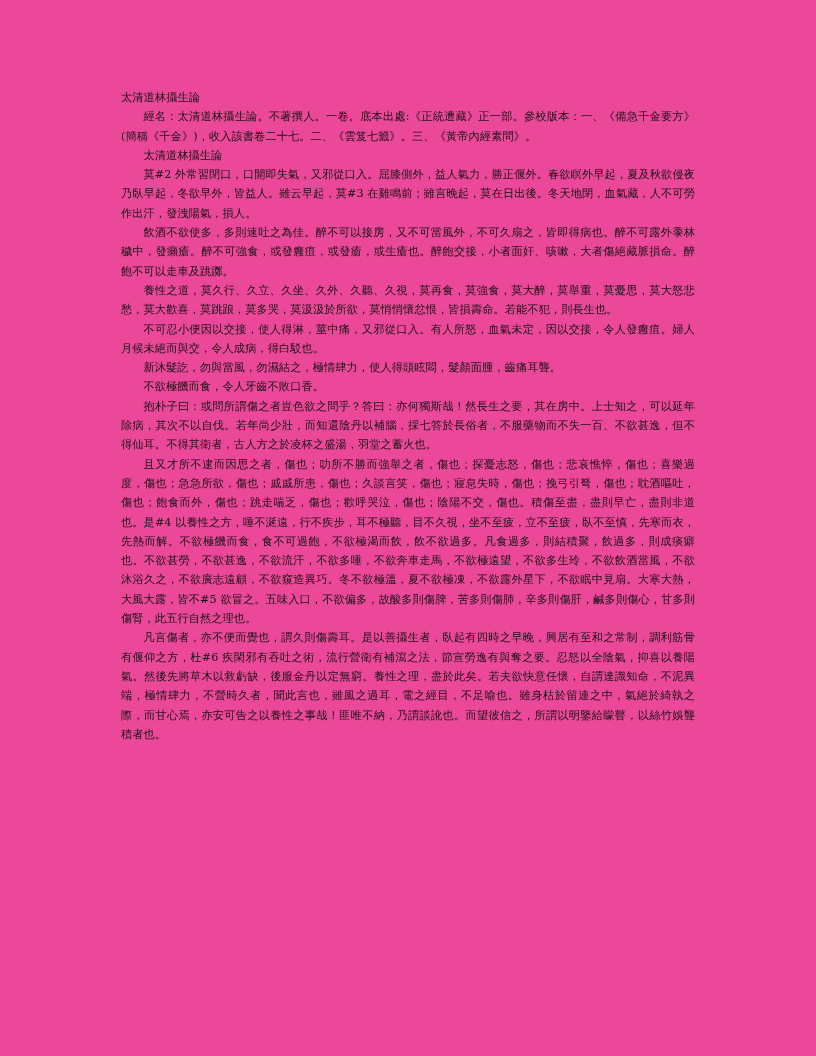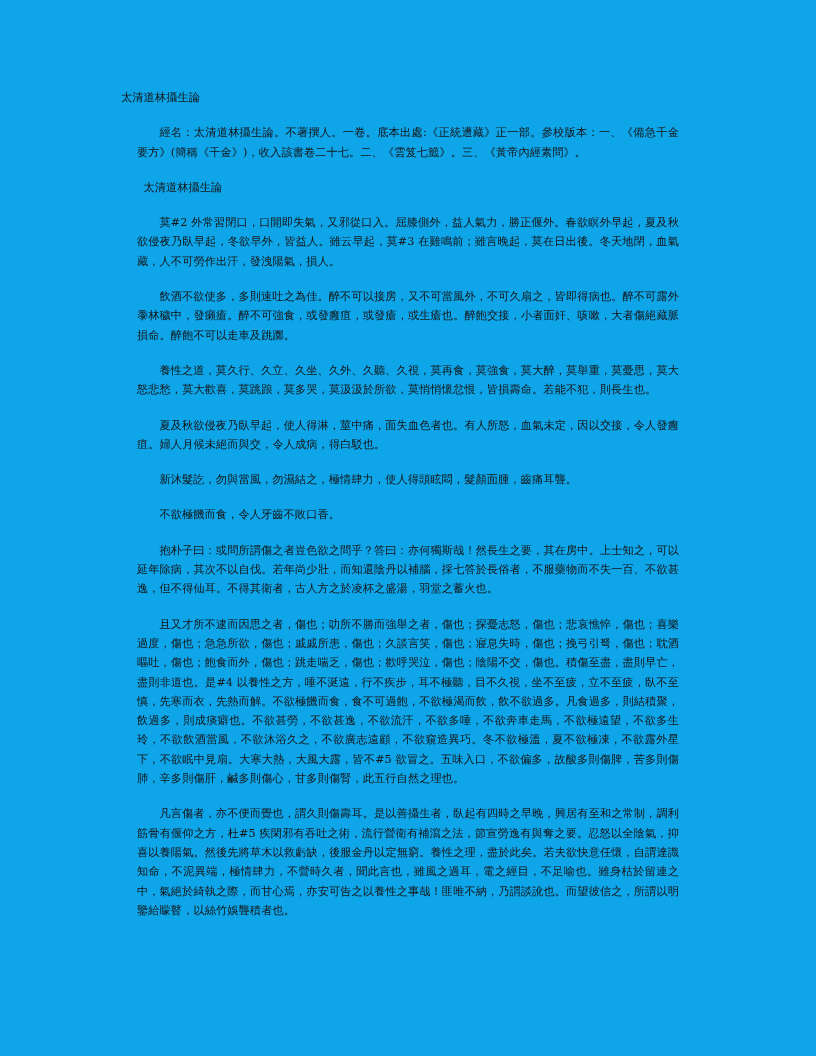--- a/index.html
+++ b/index.html
@@ -12,34 +12,34 @@
     height: 1056px;
     font-family: "DejaVu Serif", "Liberation Serif", serif;
     color: #000000;
     overflow: hidden;
   }
   #page {
     width: 816px;
     height: 1056px;
     box-sizing: border-box;
     padding: 88px 121px 0 121px;
-    background: #0ea5e9;
+    background: #ec4899;
     position: relative;
   }
   .doc-body {
     width: 574px;
     font-size: 11.2px;
     line-height: 19.3px;
     text-align: justify;
     text-justify: inter-character;
     color: #141414;
     letter-spacing: 0.1px;
   }
   p.para {
-    margin: 16px;
+    margin: 0;
     padding: 0;
     text-indent: 2em;
     text-align: justify;
     text-justify: inter-character;
     word-break: break-all;
     white-space: normal;
   }
   p.title-line {
     margin: 0;
     padding: 0;
@@ -66,28 +66,28 @@
     <p class="heading-indent">太清道林攝生論</p>
 
 
 
     <p class="para">莫#2 外常習閉口，口開即失氣，又邪從口入。屈膝側外，益人氣力，勝正偃外。春欲瞑外早起，夏及秋欲侵夜乃臥早起，冬欲早外，皆益人。雖云早起，莫#3 在雞鳴前；雖言晚起，莫在日出後。冬天地閉，血氣藏，人不可勞作出汗，發洩陽氣，損人。</p>
 
     <p class="para">飲酒不欲使多，多則速吐之為佳。醉不可以接房，又不可當風外，不可久扇之，皆即得病也。醉不可露外黍林穢中，發癩瘡。醉不可強食，或發癰疽，或發瘡，或生瘡也。醉飽交接，小者面奸、咳嗽，大者傷絕藏脈損命。醉飽不可以走車及跳躑。</p>
 
     <p class="para">養性之道，莫久行、久立、久坐、久外、久聽、久視，莫再食，莫強食，莫大醉，莫舉重，莫憂思，莫大怒悲愁，莫大歡喜，莫跳踉，莫多哭，莫汲汲於所欲，莫悄悄懷忿恨，皆損壽命。若能不犯，則長生也。</p>
 
-    <p class="para">夏及秋欲侵夜乃臥早起，使人得淋，莖中痛，面失血色者也。有人所怒，血氣未定，因以交接，令人發癰疽。婦人月候未絕而與交，令人成病，得白駁也。</p>
+    <p class="para">不可忍小便因以交接，使人得淋，莖中痛，又邪從口入。有人所怒，血氣未定，因以交接，令人發癰疽。婦人月候未絕而與交，令人成病，得白駁也。</p>
 
     <p class="para">新沐髮訖，勿與當風，勿濕結之，極情肆力，使人得頭眩悶，髮顏面腫，齒痛耳聾。</p>
 
     <p class="para">不欲極饑而食，令人牙齒不敗口香。</p>
 
 
     <p class="para">抱朴子曰：或問所謂傷之者豈色欲之問乎？答曰：亦何獨斯哉！然長生之要，其在房中。上士知之，可以延年除病，其次不以自伐。若年尚少壯，而知還陰丹以補腦，採七答於長俗者，不服藥物而不失一百、不欲甚逸，但不得仙耳。不得其衛者，古人方之於凌杯之盛湯，羽堂之蓄火也。</p>
 
     <p class="para">且又才所不逮而因思之者，傷也；叻所不勝而強舉之者，傷也；探憂志怒，傷也；悲哀憔悴，傷也；喜樂過度，傷也；急急所欲，傷也；戚戚所患，傷也；久談言笑，傷也；寢息失時，傷也；挽弓引弩，傷也；耽酒嘔吐，傷也；飽食而外，傷也；跳走喘乏，傷也；歡呼哭泣，傷也；陰陽不交，傷也。積傷至盡，盡則早亡，盡則非道也。是#4 以養性之方，唾不涎遠，行不疾步，耳不極聽，目不久視，坐不至疲，立不至疲，臥不至慎，先寒而衣，先熱而解。不欲極饑而食，食不可過飽，不欲極渴而飲，飲不欲過多。凡食過多，則結積聚，飲過多，則成痰癖也。不欲甚勞，不欲甚逸，不欲流汗，不欲多唾，不欲奔車走馬，不欲極遠望，不欲多生玲，不欲飲酒當風，不欲沐浴久之，不欲廣志遠顧，不欲窺造異巧。冬不欲極溫，夏不欲極凍，不欲露外星下，不欲眠中見扇。大寒大熱，大風大露，皆不#5 欲冒之。五味入口，不欲偏多，故酸多則傷脾，苦多則傷肺，辛多則傷肝，鹹多則傷心，甘多則傷腎，此五行自然之理也。</p>
 
-    <p class="para">凡言傷者，亦不便而覺也，謂久則傷壽耳。是以善攝生者，臥起有四時之早晚，興居有至和之常制，調利筋骨有偃仰之方，杜#5 疾閑邪有吞吐之術，流行營衛有補瀉之法，節宣勞逸有與奪之要。忍怒以全陰氣，抑喜以養陽氣。然後先將草木以救虧缺，後服金丹以定無窮。養性之理，盡於此矣。若夫欲快意任懷，自謂達識知命，不泥異端，極情肆力，不營時久者，聞此言也，雖風之過耳，電之經目，不足喻也。雖身枯於留連之中，氣絕於綺執之際，而甘心焉，亦安可告之以養性之事哉！匪唯不納，乃謂談訛也。而望彼信之，所謂以明鑒給矇瞽，以絲竹娛聾積者也。</p>
+    <p class="para">凡言傷者，亦不便而覺也，謂久則傷壽耳。是以善攝生者，臥起有四時之早晚，興居有至和之常制，調利筋骨有偃仰之方，杜#6 疾閑邪有吞吐之術，流行營衛有補瀉之法，節宣勞逸有與奪之要。忍怒以全陰氣，抑喜以養陽氣。然後先將草木以救虧缺，後服金丹以定無窮。養性之理，盡於此矣。若夫欲快意任懷，自謂達識知命，不泥異端，極情肆力，不營時久者，聞此言也，雖風之過耳，電之經目，不足喻也。雖身枯於留連之中，氣絕於綺執之際，而甘心焉，亦安可告之以養性之事哉！匪唯不納，乃謂談訛也。而望彼信之，所謂以明鑒給矇瞽，以絲竹娛聾積者也。</p>
 
 
   </div>
 </div>
 
 </body></html>

